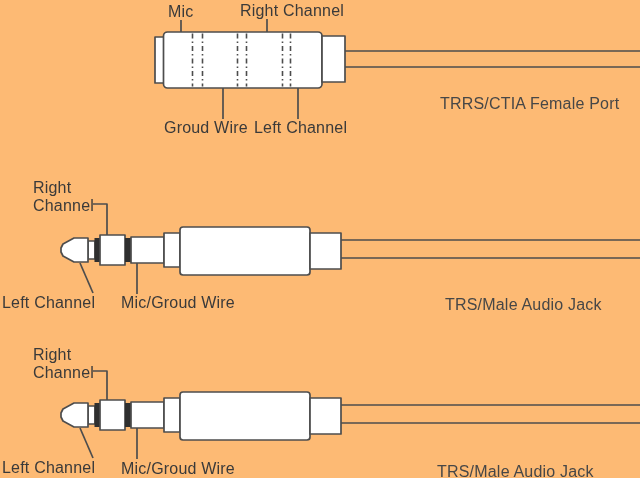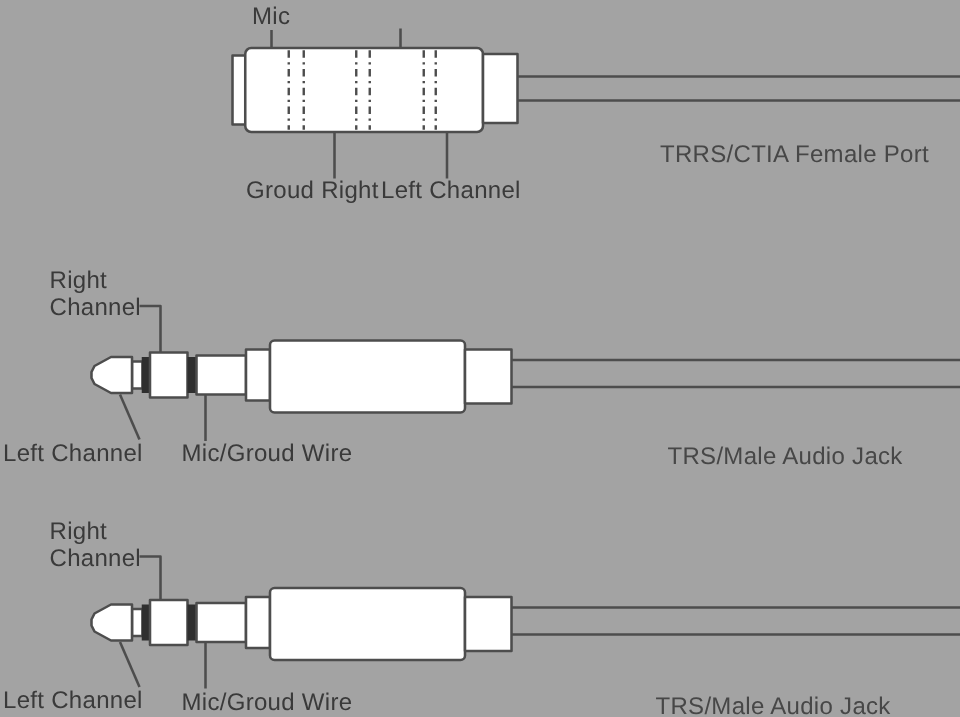--- a/index.html
+++ b/index.html
@@ -1,19 +1,19 @@
 <!DOCTYPE html>
 <html><head>
 <meta charset="utf-8">
 <style>
   html,body{margin:0;padding:0;background:#ffffff;}
   #canvas{
     position:relative;
     width:640px;height:478px;
-    background:#a3a3a3;
+    background:#fdba74;
     overflow:hidden;
     font-family:"Liberation Sans","DejaVu Sans",sans-serif;
     color:#3a3a3a;
   }
   .section{position:absolute;left:0;width:640px;}
   #female-section{top:0;height:152px;}
   #jack1-section{top:175px;height:138px;}
   #jack2-section{top:340px;height:138px;}
   .diagram-svg{position:absolute;left:0;top:0;}
   .lbl{
@@ -47,21 +47,22 @@
           <line x1="290.5" y1="33.5" x2="290.5" y2="86.5"></line>
         </g>
         <rect x="322" y="36" width="23" height="46" fill="#ffffff"></rect>
         <line x1="345" y1="51" x2="641" y2="51"></line>
         <line x1="345" y1="67" x2="641" y2="67"></line>
         <line x1="223" y1="88" x2="223" y2="119"></line>
         <line x1="298" y1="88" x2="298" y2="119"></line>
       </g>
     </svg>
     <div class="lbl" style="left:168px;top:3px;">Mic</div>
-    <div class="lbl" style="left:164px;top:119px;">Groud Right</div>
+    <div class="lbl" style="left:240px;top:2px;">Right Channel</div>
+    <div class="lbl" style="left:164px;top:119px;">Groud Wire</div>
     <div class="lbl" style="left:254px;top:119px;">Left Channel</div>
     <div class="lbl caption" style="left:440px;top:75px;">TRRS/CTIA Female Port</div>
   </div>
 
   <div class="section" id="jack1-section">
     <svg class="diagram-svg" width="640" height="138" viewBox="0 0 640 138">
       <g stroke="#4d4d4d" stroke-width="1.7" fill="none" stroke-linejoin="round">
         <polyline points="93,29 107,29 107,60"></polyline>
         <line x1="80" y1="88" x2="93" y2="118"></line>
         <line x1="137" y1="88" x2="137" y2="119"></line>

